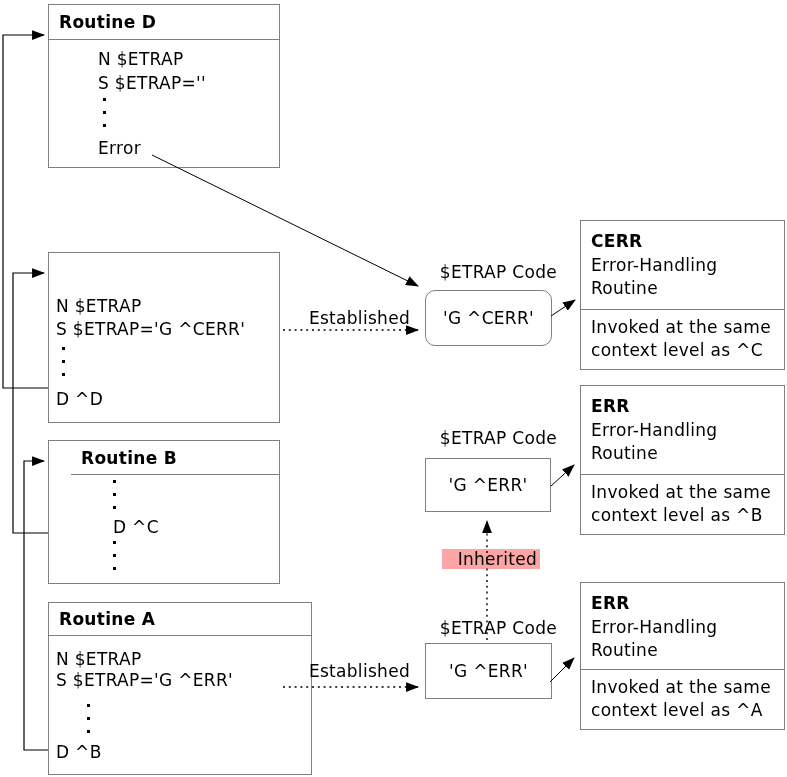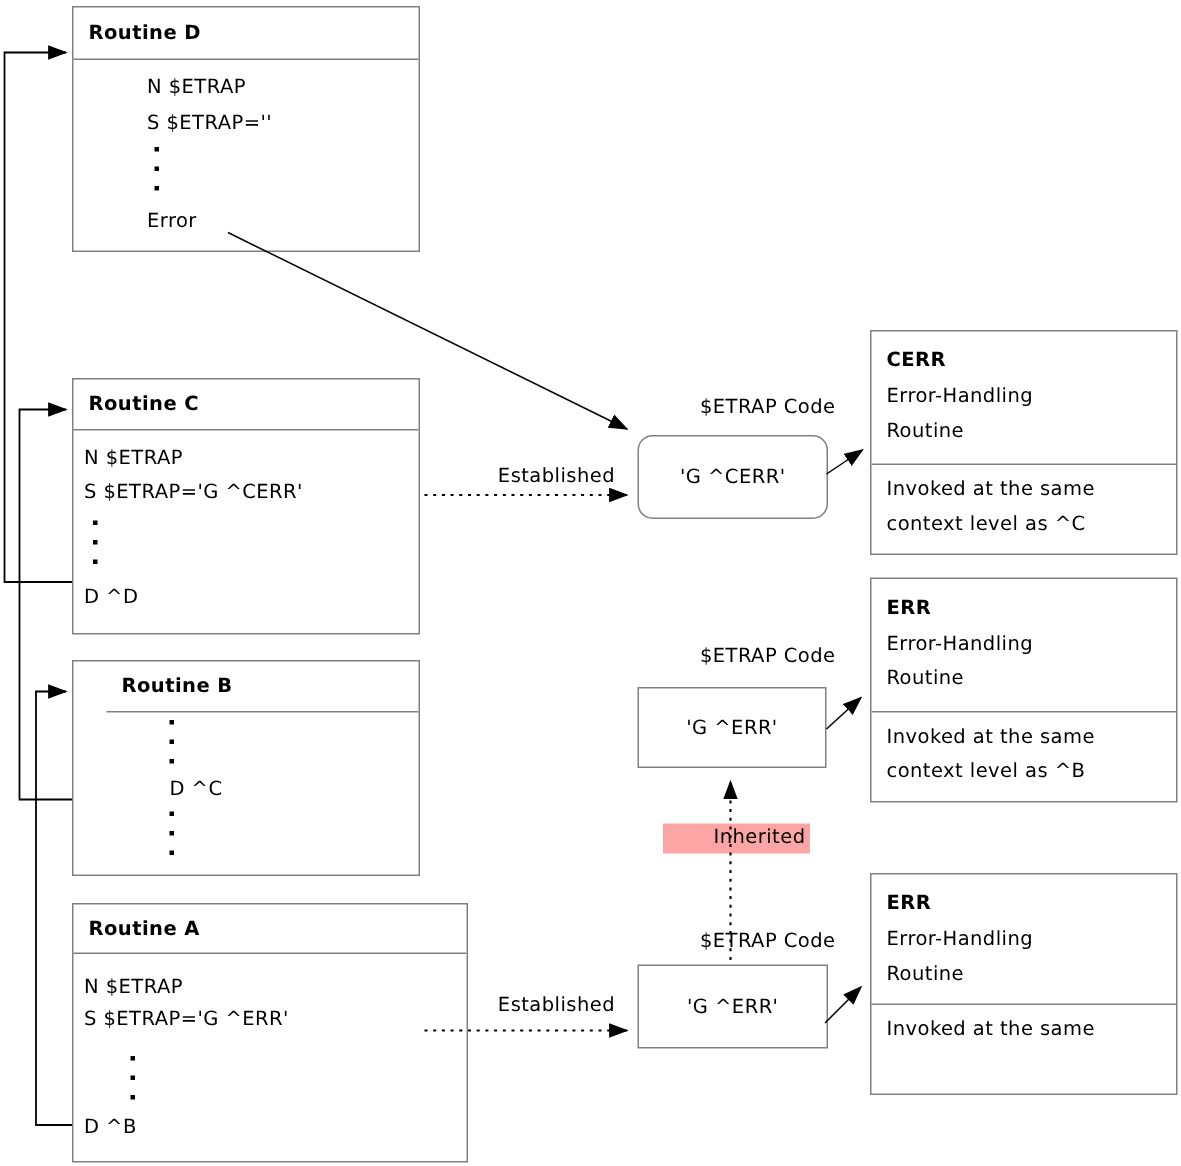--- a/index.html
+++ b/index.html
@@ -1,19 +1,19 @@
 <!DOCTYPE html>
 <html><head>
 <meta charset="utf-8">
 <style>
   html,body{margin:0;padding:0;background:#ffffff;}
   #canvas{
     position:relative;width:787px;height:777px;background:#ffffff;
     font-family:"DejaVu Sans","Liberation Sans",sans-serif;
-    color:#000;font-size:13px;letter-spacing:.3px;overflow:hidden;
+    color:#000;font-size:17px;letter-spacing:.3px;overflow:hidden;
   }
   .box{position:absolute;border:1px solid #808080;background:#fff;box-sizing:border-box;}
   .rhead{display:flex;align-items:center;border-bottom:1px solid #808080;
          padding-left:10px;font-weight:bold;box-sizing:border-box;}
   .row{position:absolute;white-space:nowrap;line-height:20px;}
   .vdots{position:absolute;width:3px;}
   .vdots i{display:block;width:3px;height:3px;background:#000;margin-bottom:10px;}
   .vdots i:last-child{margin-bottom:0;}
   .codebox{position:absolute;border:1px solid #808080;background:#fff;box-sizing:border-box;
            display:flex;align-items:center;justify-content:center;white-space:nowrap;}
@@ -41,23 +41,20 @@
     <div class="row" style="left:49px;top:68px;">S $ETRAP=''</div>
     <div class="vdots" style="left:54px;top:93px;">
         <i></i>
         <i></i>
         <i></i>
       </div>
     <div class="row" style="left:49px;top:133px;">Error</div>
   </div>
 
   <div class="box" style="left:48px;top:252px;width:232px;height:171px;">
-    <div class="rhead" style="height:34px;">
-      <span>Routine C</span>
-    </div>
     <div class="row" style="left:7px;top:43px;">N $ETRAP</div>
     <div class="row" style="left:7px;top:66px;">S $ETRAP='G ^CERR'</div>
     <div class="vdots" style="left:13px;top:94px;">
         <i></i>
         <i></i>
         <i></i>
       </div>
     <div class="row" style="left:7px;top:136px;">D ^D</div>
   </div>
 
@@ -124,20 +121,21 @@
     <div class="hline" style="left:10px;top:96px;">Invoked at the same</div>
     <div class="hline" style="left:10px;top:119px;">context level as ^B</div>
   </div>
 
   <div class="handler" style="left:580px;top:582px;width:205px;height:148px;">
     <div class="hline bold" style="left:10px;top:10px;">ERR</div>
     <div class="hline" style="left:10px;top:34px;">Error-Handling</div>
     <div class="hline" style="left:10px;top:57px;">Routine</div>
     <div class="divider" style="top:86px;"></div>
     <div class="hline" style="left:10px;top:94px;">Invoked at the same</div>
+    <div class="hline" style="left:10px;top:117px;">context level as ^A</div>
   </div>
 
   <div class="lbl" style="left:298px;top:308px;width:112px;">Established</div>
   <div class="lbl" style="left:298px;top:661px;width:112px;">Established</div>
   <div class="lbl whitebg" style="left:442px;top:549px;width:92px;">Inherited</div>
 
   <svg class="overlay" width="787" height="777" viewBox="0 0 787 777">
     <defs>
       <marker id="ah" viewBox="0 0 12 9" markerWidth="13" markerHeight="10" refX="11" refY="4.5" orient="auto" markerUnits="userSpaceOnUse">
         <path d="M0,0 L12,4.5 L0,9 Z" fill="#000"></path>

